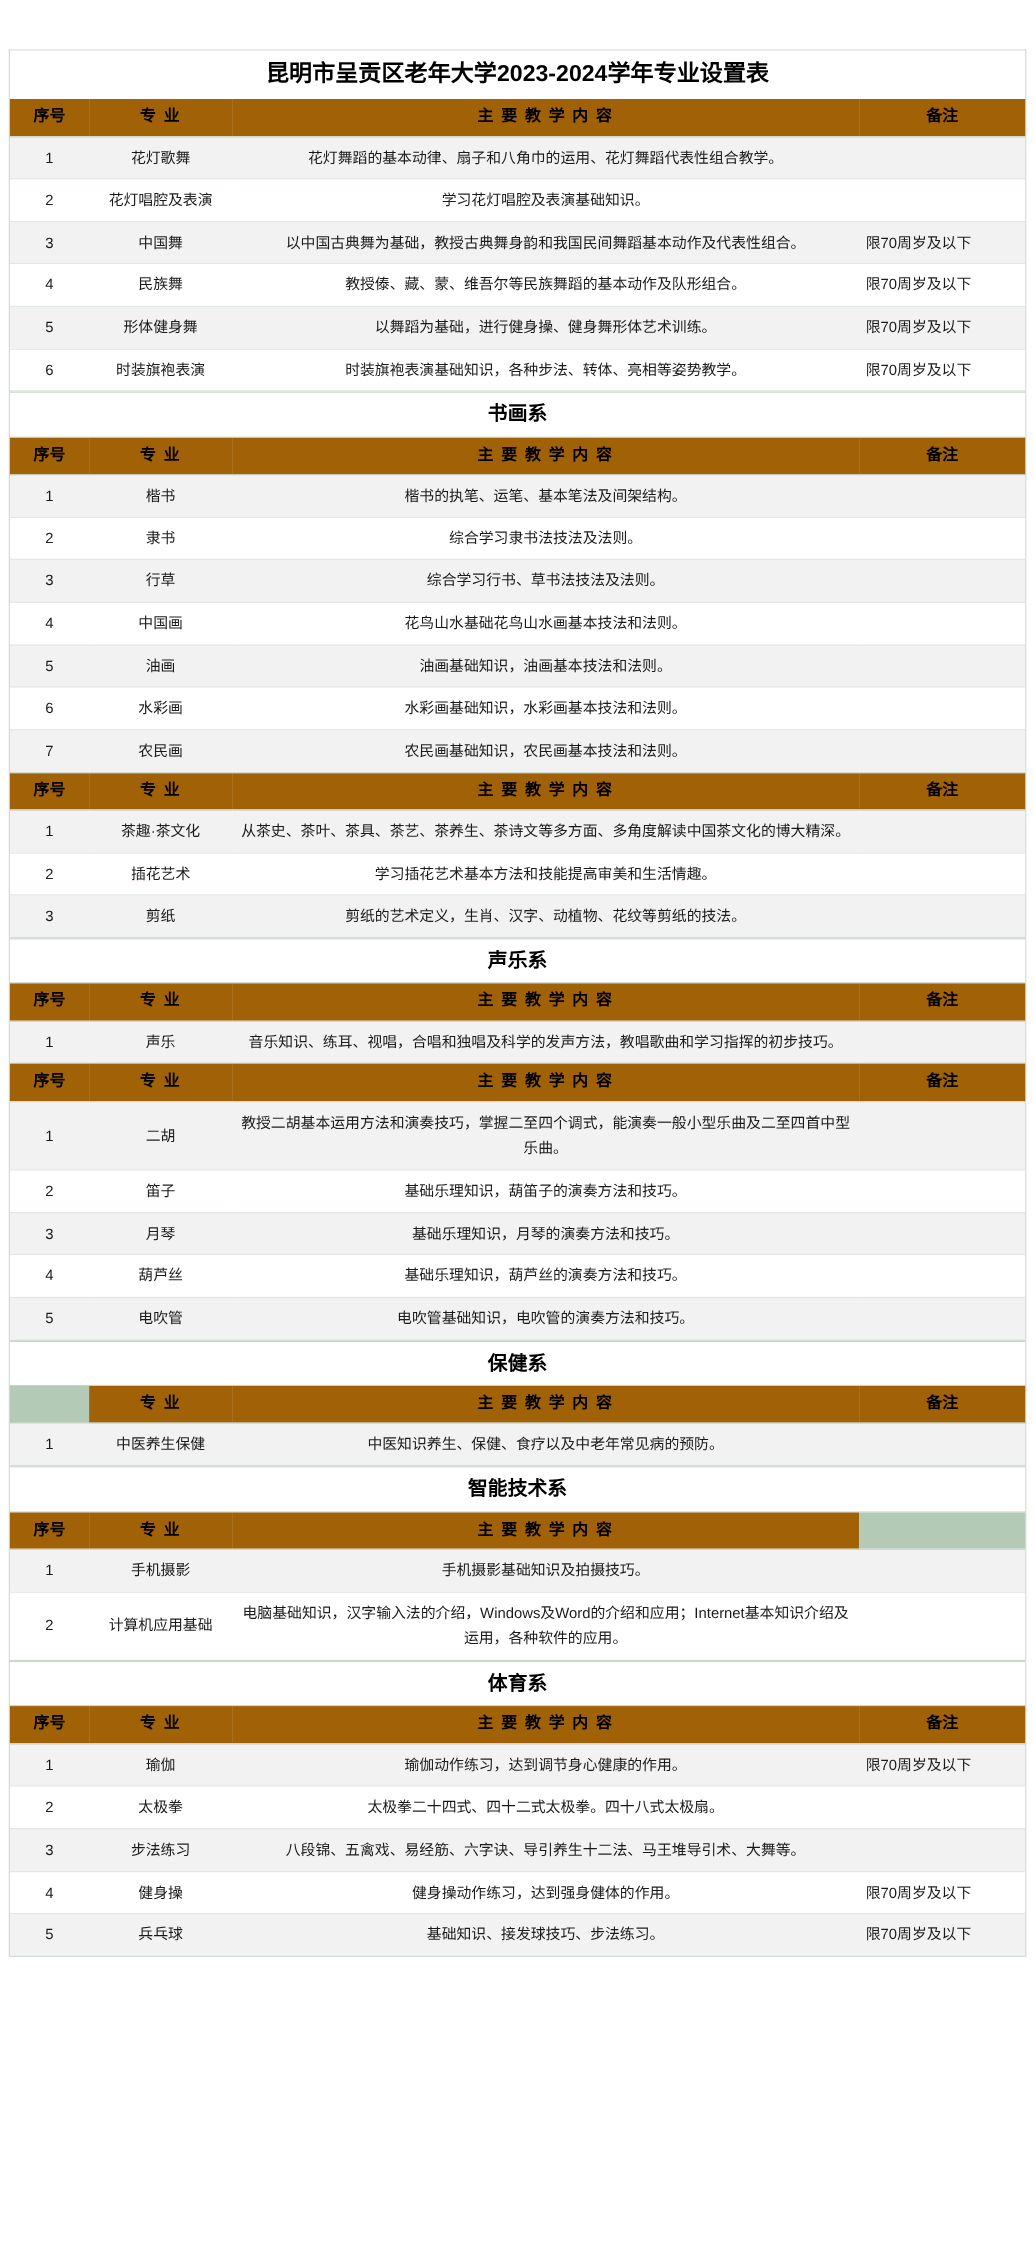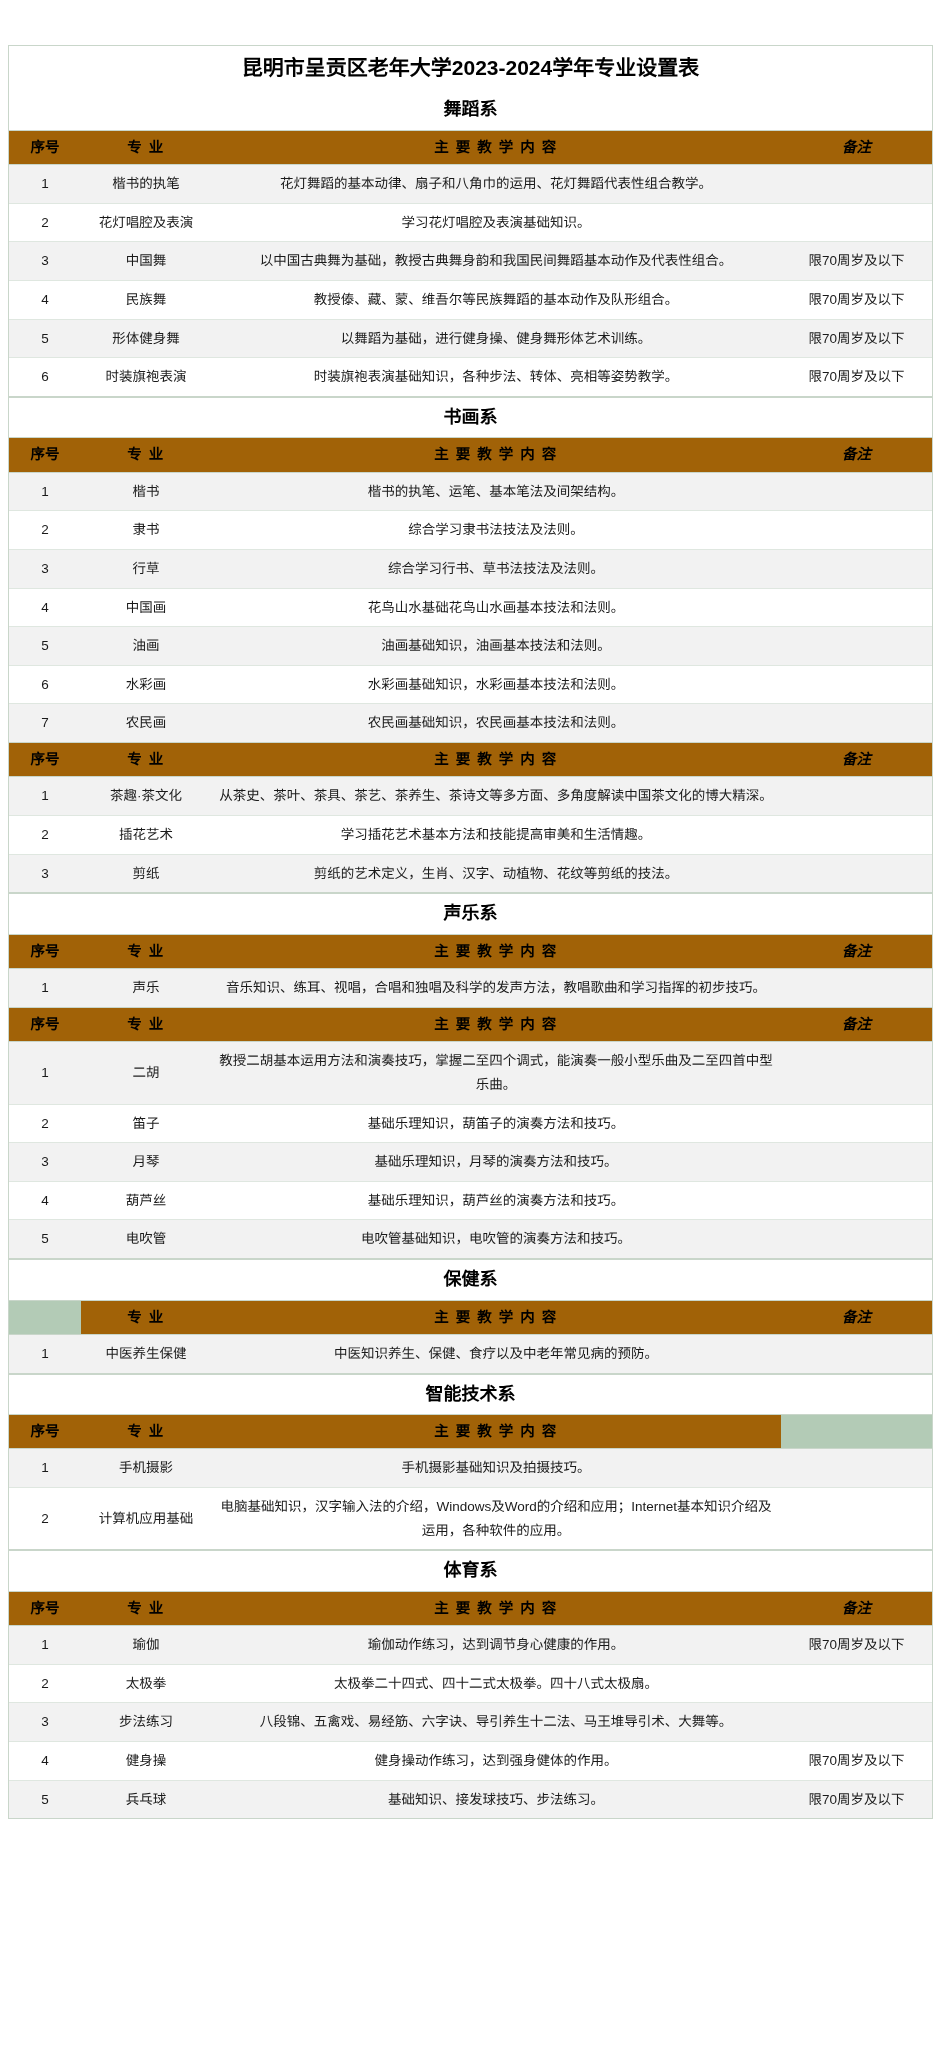--- a/index.html
+++ b/index.html
@@ -62,69 +62,68 @@
     font-weight: bold;
     color: #000000;
     padding: 8px 4px 8px 4px;
     border: none;
     border-bottom: 1px solid #c9d6ca;
     text-align: center;
     letter-spacing: 1.5px;
     line-height: 1.2;
   }
   table.grid th.th-no { letter-spacing: 0px; }
-  table.grid th.th-remark { letter-spacing: 0px; font-style: italic; }
+  table.grid th.th-remark { letter-spacing: 0px; }
   table.grid th.th-blank { background: #b3cbb6; }
 
   table.grid td {
     font-size: 13.5px;
     color: #1a1a1a;
     border-bottom: 1px solid #dfe7e0;
     padding: 7px 6px;
     line-height: 1.75;
     vertical-align: middle;
   }
   table.grid tr.alt td { background: #f2f2f2; }
   table.grid tr.plain td { background: #ffffff; }
   table.grid tr:last-child td { border-bottom: 1px solid #c9d6ca; }
 
   td.col-no { text-align: center; }
   td.col-major { text-align: center; }
   td.col-content { text-align: center; padding-left: 8px; }
-  td.col-remark { text-align: center; }
+  td.col-remark { text-align: left; }
 </style>
 </head>
 <body>
 
 <div id="page">
   <div class="sheet">
 
     <div class="doc-title">昆明市呈贡区老年大学2023-2024学年专业设置表</div>
 
     <div id="departments-container">
-        <div class="dept-title first">舞蹈系</div>
-        <table class="grid">
-          <colgroup>
-            <col class="c-no">
-            <col class="c-major">
-            <col class="c-content">
-            <col class="c-remark">
-          </colgroup>
-          <thead>
-            <tr>
-              <th class="th-no">序号</th>
-              <th class="th-major">专  业</th>
-              <th class="th-content">主 要 教 学 内 容</th>
-              <th class="th-remark">备注</th>
-            </tr>
-          </thead>
-          <tbody>
-            <tr class="alt">
-              <td class="col-no">1</td>
-              <td class="col-major">楷书的执笔</td>
+        <table class="grid">
+          <colgroup>
+            <col class="c-no">
+            <col class="c-major">
+            <col class="c-content">
+            <col class="c-remark">
+          </colgroup>
+          <thead>
+            <tr>
+              <th class="th-no">序号</th>
+              <th class="th-major">专  业</th>
+              <th class="th-content">主 要 教 学 内 容</th>
+              <th class="th-remark">备注</th>
+            </tr>
+          </thead>
+          <tbody>
+            <tr class="alt">
+              <td class="col-no">1</td>
+              <td class="col-major">花灯歌舞</td>
               <td class="col-content">花灯舞蹈的基本动律、扇子和八角巾的运用、花灯舞蹈代表性组合教学。</td>
               <td class="col-remark"></td>
             </tr>
             <tr class="plain">
               <td class="col-no">2</td>
               <td class="col-major">花灯唱腔及表演</td>
               <td class="col-content">学习花灯唱腔及表演基础知识。</td>
               <td class="col-remark"></td>
             </tr>
             <tr class="alt">

